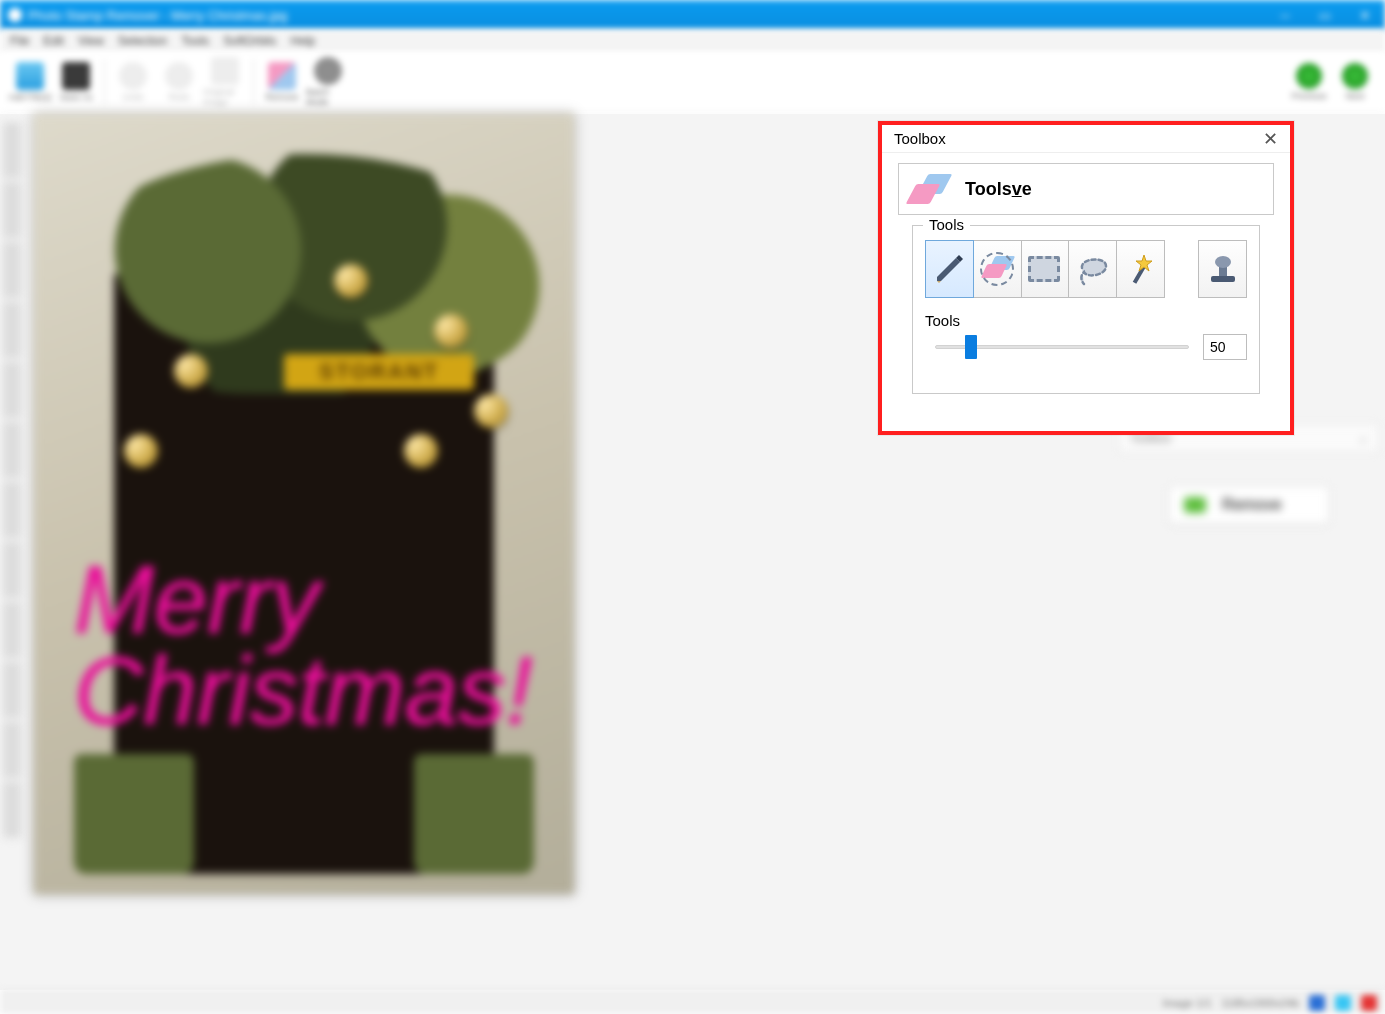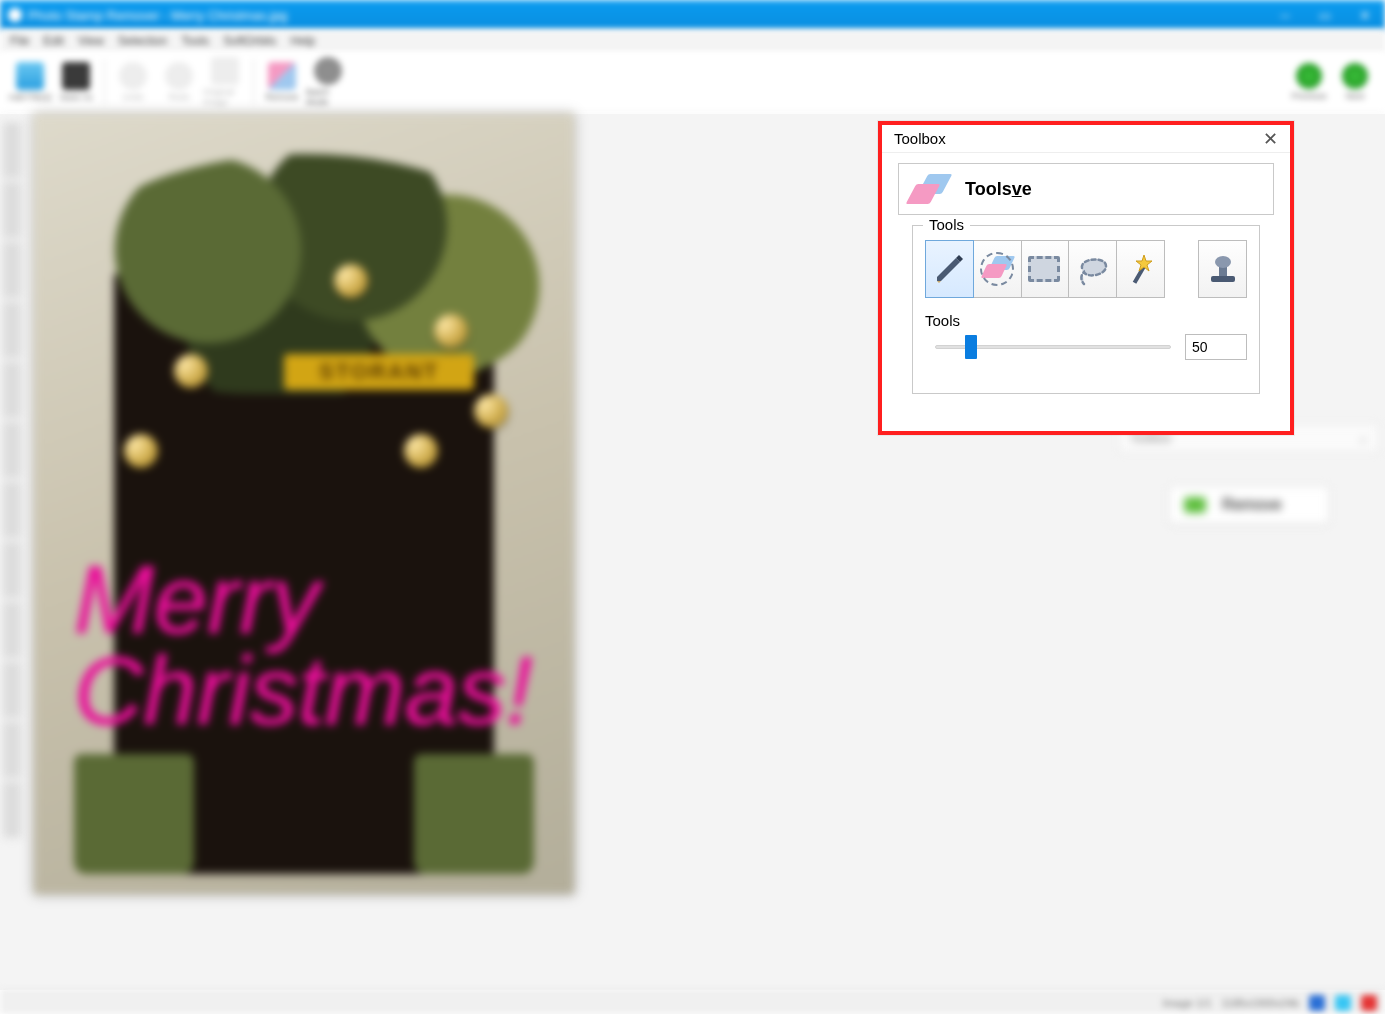--- a/index.html
+++ b/index.html
@@ -242,21 +242,21 @@
   .slider .track {
     position:absolute; left:10px; right:4px; top:12px; height:4px;
     background:#e1e1e1; border-radius:3px; border:1px solid #d2d2d2;
   }
   .slider .thumb {
     position:absolute; top:2px; width:12px; height:24px;
     background:#0a7de0; border-radius:1px;
     left: 40px;
   }
   .radius-val {
-    width: 62px; height: 26px;
+    width: 44px; height: 26px;
     border: 1px solid #bdbdbd;
     background: #fff;
     font-size: 14px;
     text-align: left;
     padding: 2px 6px;
   }
 
   
   .statusbar {
     position: absolute;

